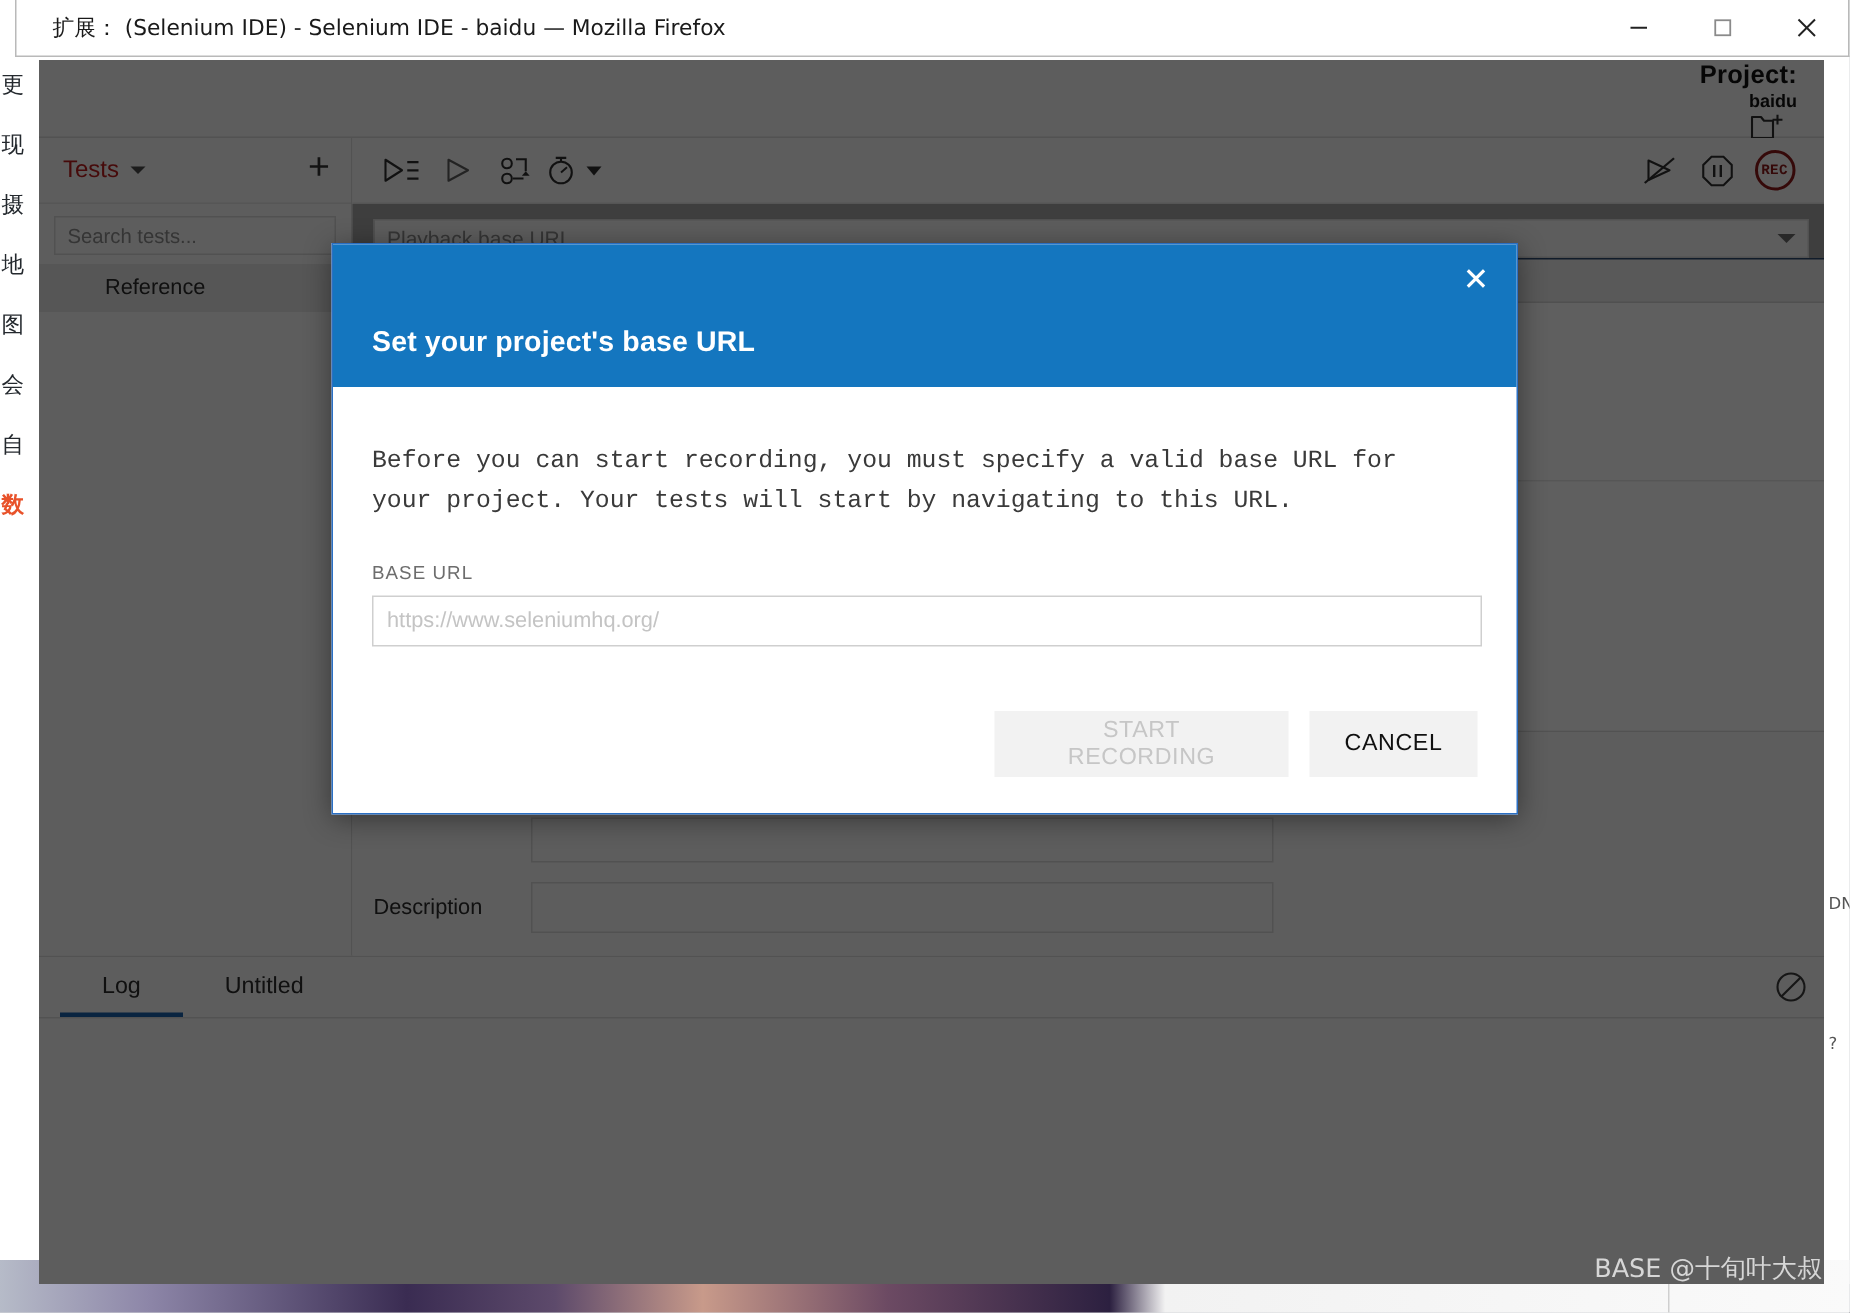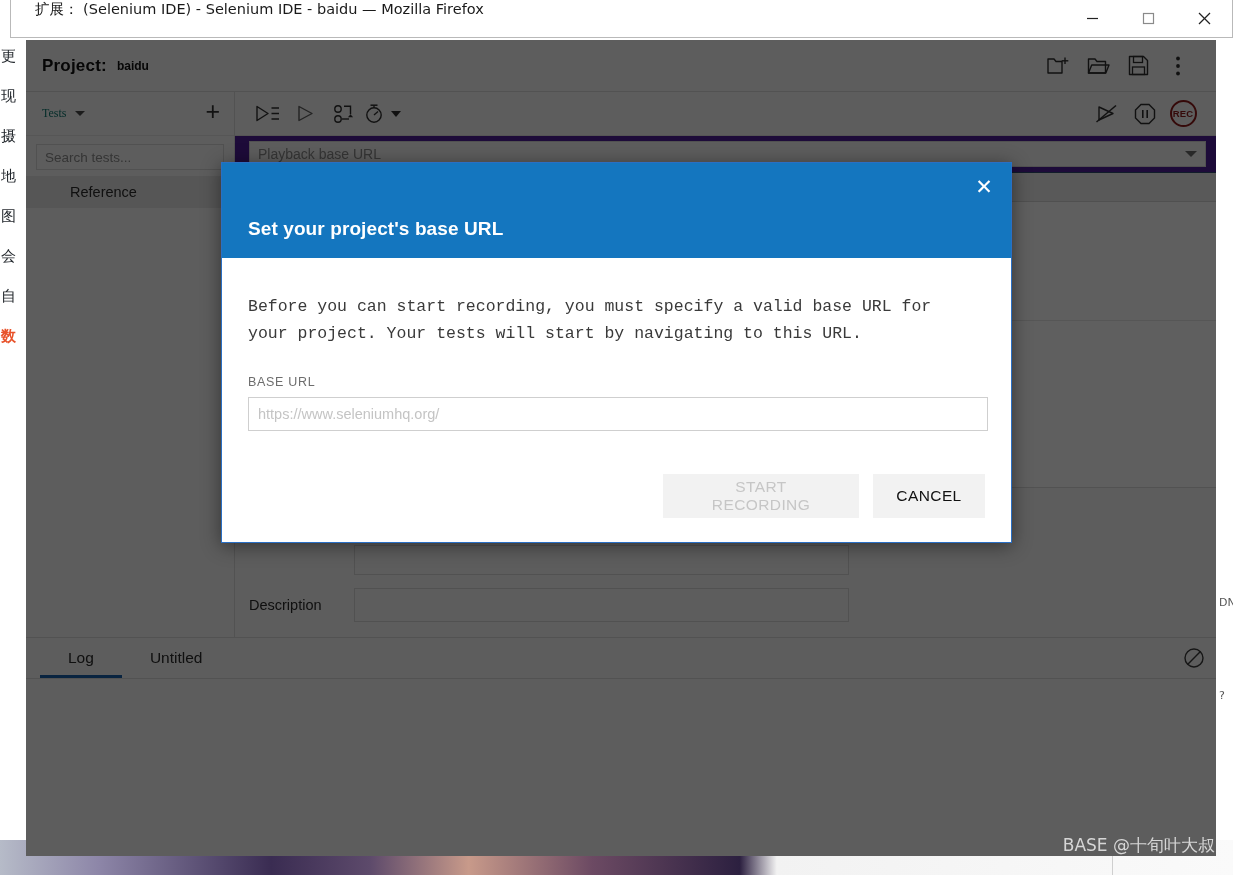--- a/index.html
+++ b/index.html
@@ -55,21 +55,21 @@
   }
 
   
   #fxwin {
     position: absolute;
     left: 10px; top: 0;
     width: 1223px; height: 38px;
     background: #ffffff;
     border: 1px solid #b9b9b9;
     border-top: none;
-    display: flex;  gap: 30px;
+    display: flex; align-items: center; gap: 30px;
   }
   #fxtitle {
     flex: 1;
     padding-left: 24px;
     font-family: "DejaVu Sans", sans-serif;
     font-size: 14.5px;
     color: #1a1a1a;
     white-space: nowrap; overflow: hidden;
   }
   .wctrls { display: flex; height: 100%; }
@@ -94,22 +94,23 @@
     width: 1190px; height: 816px;
     background: rgba(0,0,0,0.62);
     z-index: 50;
   }
 
   
   .ide-header {
     height: 52px;
     background: #f3f3f3;
     border-bottom: 1px solid #d8d8d8;
-    display: flex; align-items: center;
+    display: flex; align-items: flex-end;
     padding: 0 18px 0 16px;
+    flex-direction: column;
   }
   .project-label {
     font-size: 17px; font-weight: bold; color: #111;
     letter-spacing: .2px;
   }
   .project-name {
     font-size: 12px; font-weight: bold; color: #111;
     margin-left: 10px;
   }
   .hdr-spacer { flex: 1; }
@@ -127,21 +128,21 @@
     background: #f4f4f4;
     border-right: 1px solid #d8d8d8;
     display: flex; flex-direction: column;
   }
   .tests-bar {
     height: 44px;
     display: flex; align-items: center;
     padding: 0 10px 0 16px;
     border-bottom: 1px solid #e2e2e2;
   }
-  .tests-title { font-size: 12px; color: #0f766e; font-family: Liberation Serif, serif; }
+  .tests-title { font-size: 16px; color: #b91c1c; }
   .caret-dn {
     margin-left: 8px;
     width: 0; height: 0;
     border-left: 5px solid transparent;
     border-right: 5px solid transparent;
     border-top: 5px solid #4a4a4a;
   }
   .plus-btn {
     margin-left: auto;
     font-size: 25px; line-height: 1; color: #333;
@@ -172,39 +173,40 @@
   .sidebar-fill { flex: 1; background: #f4f4f4; }
 
   .main { flex: 1; display: flex; flex-direction: column; background: #f7f7f7; }
 
   .play-toolbar {
     height: 44px;
     display: flex; align-items: center;
     padding: 0 14px 0 14px;
     border-bottom: 1px solid #e0e0e0;
     background: #f3f3f3;
+    font-family: Liberation Mono, monospace;
   }
   .tb-icon {
     width: 38px; height: 38px;
     display: flex; align-items: center; justify-content: center;
     color: #2f2f2f;
   }
   .tb-spacer { flex: 1; }
   .rec-badge {
     width: 27px; height: 27px; border-radius: 50%;
     border: 2px solid #8b1a1a; color: #8b1a1a;
     display: flex; align-items: center; justify-content: center;
     font-size: 9.5px; font-weight: bold; letter-spacing: .2px;
   }
 
   .url-bar {
     height: 36px;
-    display: flex; align-items: center;
+    display: flex; align-items: flex-end;
     padding: 0 10px 0 14px;
-    background: #4c1d95;
+    background: #a3a3a3;
   }
   .url-input {
     flex: 1; height: 26px;
     border: 1px solid #d5d5d5; background: #f4f4f4;
     display: flex; align-items: center;
     padding: 0 8px;
     font-size: 14px; color: #8b8b8b;
   }
   .url-caret {
     margin-left: auto;

